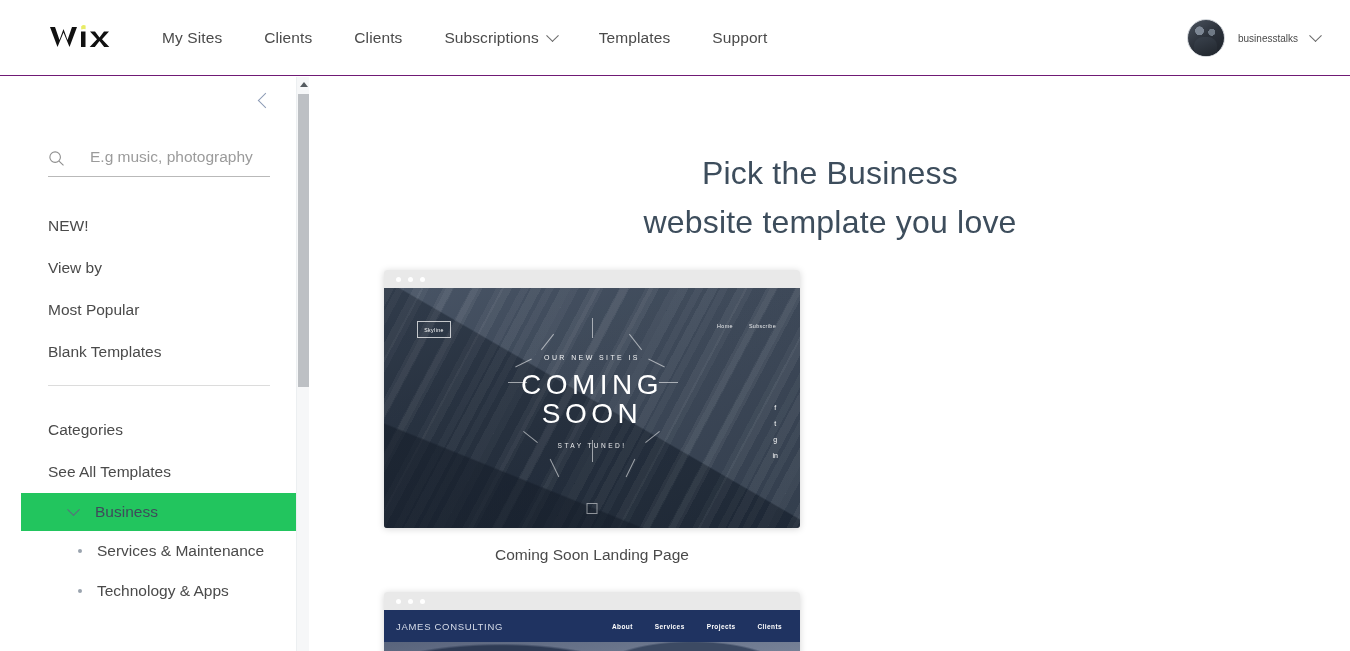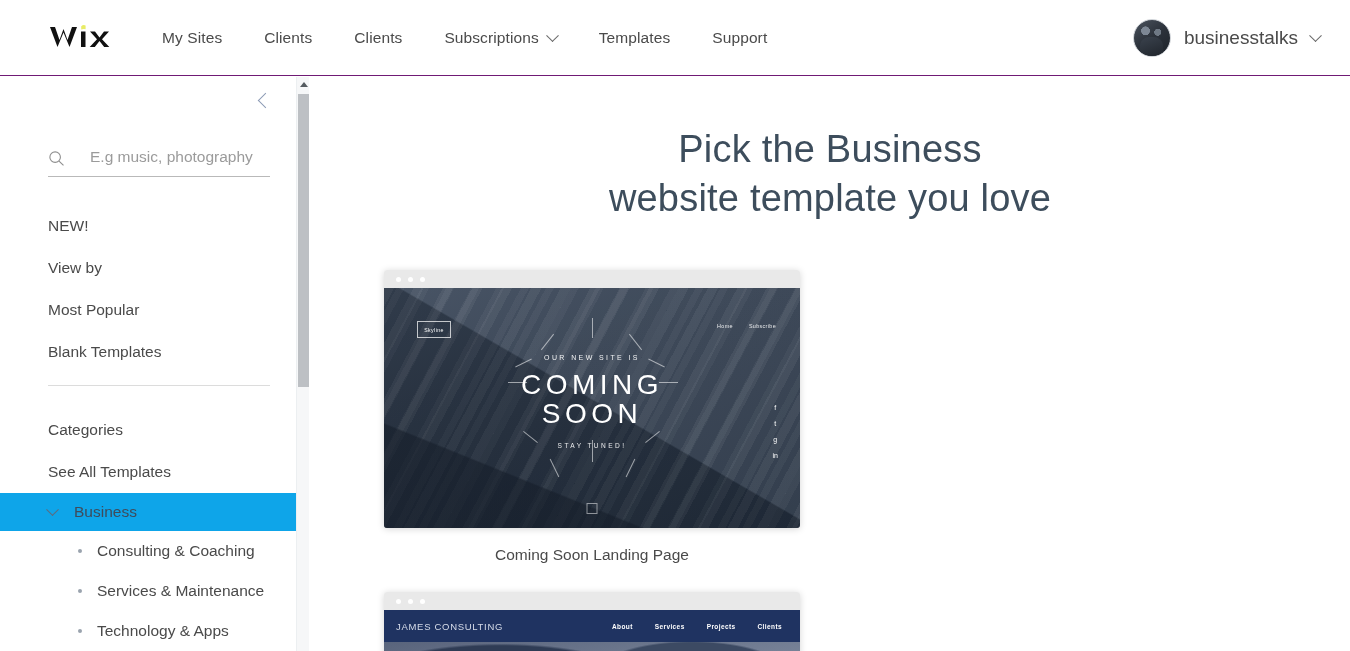--- a/index.html
+++ b/index.html
@@ -50,21 +50,21 @@
       linear-gradient(145deg,#4c545f 0%, #2c323b 48%, #1d2229 100%);
     border: 1px solid #cfd3d8;
     overflow: hidden;
     position: relative;
   }
   .avatar::after {
     content:""; position:absolute; left:18%; top:46%;
     width:64%; height:54%; border-radius:42% 42% 18% 18%;
     background: linear-gradient(160deg,#3a424d,#20252c);
   }
-  .account-name { font-size: 19px; color: #4a4a4a; }
+  .account-name { font-size: 10px; color: #4a4a4a; }
 
   
   .sidebar {
     position: absolute; left: 0; top: 77px;
     width: 296px; height: 574px;
     background: #ffffff;
     overflow: hidden;
   }
   .collapse-btn {
     position: absolute; right: 16px; top: 8px;
@@ -104,21 +104,21 @@
     width: 222px; height: 1px; background: #dcdcdc;
   }
 
   .side-list2 { position: absolute; left: 0; top: 332px; width: 296px; }
 
   .cat-row {
     display: flex; align-items: center; gap: 0;
     height: 38px; padding-left: 48px; cursor: pointer;
     font-size: 15.5px; color: #3f4b5b;
   }
-  .cat-row.active { background: #0ea5e9; }
+  .cat-row.active { background: #22c55e; margin-left: 21px; }
   .chev-small {
     width: 9px; height: 9px; flex: none; margin-right: 17px;
     border-right: 1.4px solid #5d6b7e; border-bottom: 1.4px solid #5d6b7e;
     transform: rotate(45deg) translate(-2px,-2px);
   }
   .subcat {
     display: flex; align-items: center;
     height: 40px; padding-left: 78px; cursor: pointer;
     font-size: 15.5px; color: #4a4a4a; white-space: nowrap;
   }
@@ -147,22 +147,22 @@
     width: 11px; height: 293px; background: #bdc0c4;
   }
 
   
   .main {
     position: absolute; left: 310px; top: 77px;
     width: 1040px; height: 574px;
     background: #ffffff; overflow: hidden;
   }
   .page-title {
-    text-align: center; margin-top: 48px;
-    font-size: 38px; font-weight: 300; color: #3d4d5c;
+    text-align: center; margin-top: 72px;
+    font-size: 32px; font-weight: 300; color: #3d4d5c;
     line-height: 49px; letter-spacing: .2px;
   }
 
   .grid {
     position: absolute; left: 0; top: 193px;
     width: 1040px;
     display: flex; flex-wrap: wrap;
     gap: 0 62px; padding: 0 74px;
   }
   .card { width: 416px; margin-bottom: 28px; cursor: pointer; }
@@ -325,24 +325,20 @@
 
   <div class="side-list2">
     <a class="side-link">Categories</a>
     <a class="side-link">See All Templates</a>
 
     <div class="cat-row active">
       <i class="chev-small"></i>
       <span>Business</span>
     </div>
 
-    <div class="subcat">
-      <i class="bullet"></i>
-      <span>Consulting &amp; Coaching</span>
-    </div>
     <div class="subcat">
       <i class="bullet"></i>
       <span>Services &amp; Maintenance</span>
     </div>
     <div class="subcat">
       <i class="bullet"></i>
       <span>Technology &amp; Apps</span>
     </div>
   </div>
 </aside>

